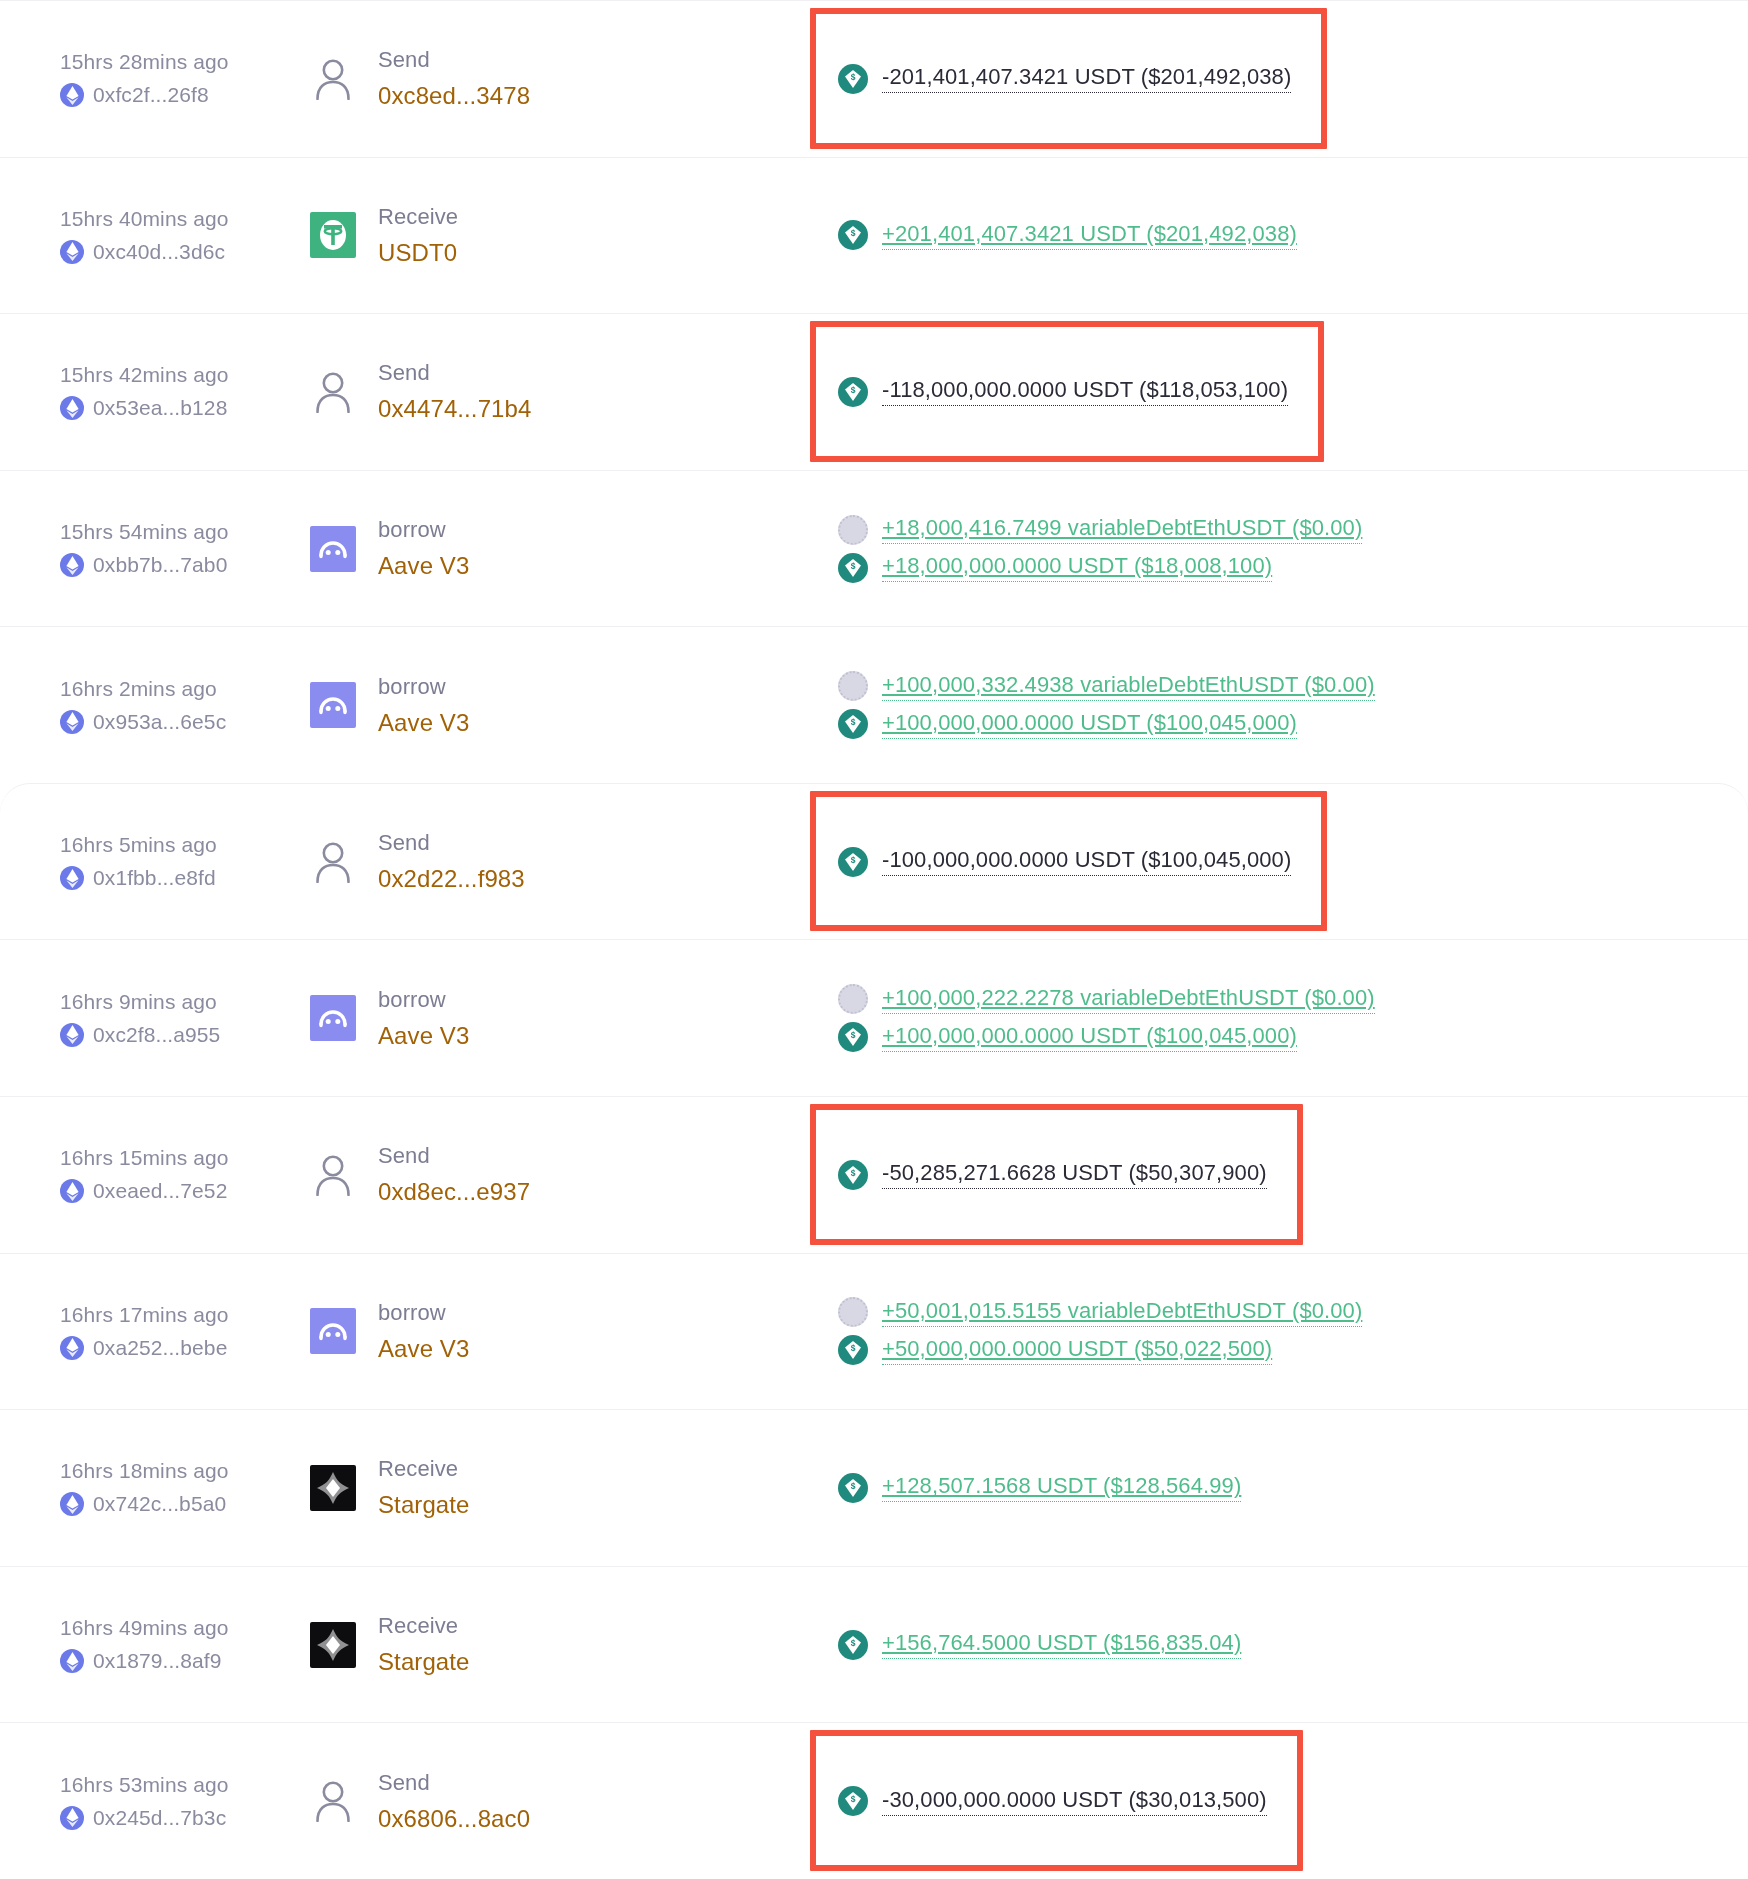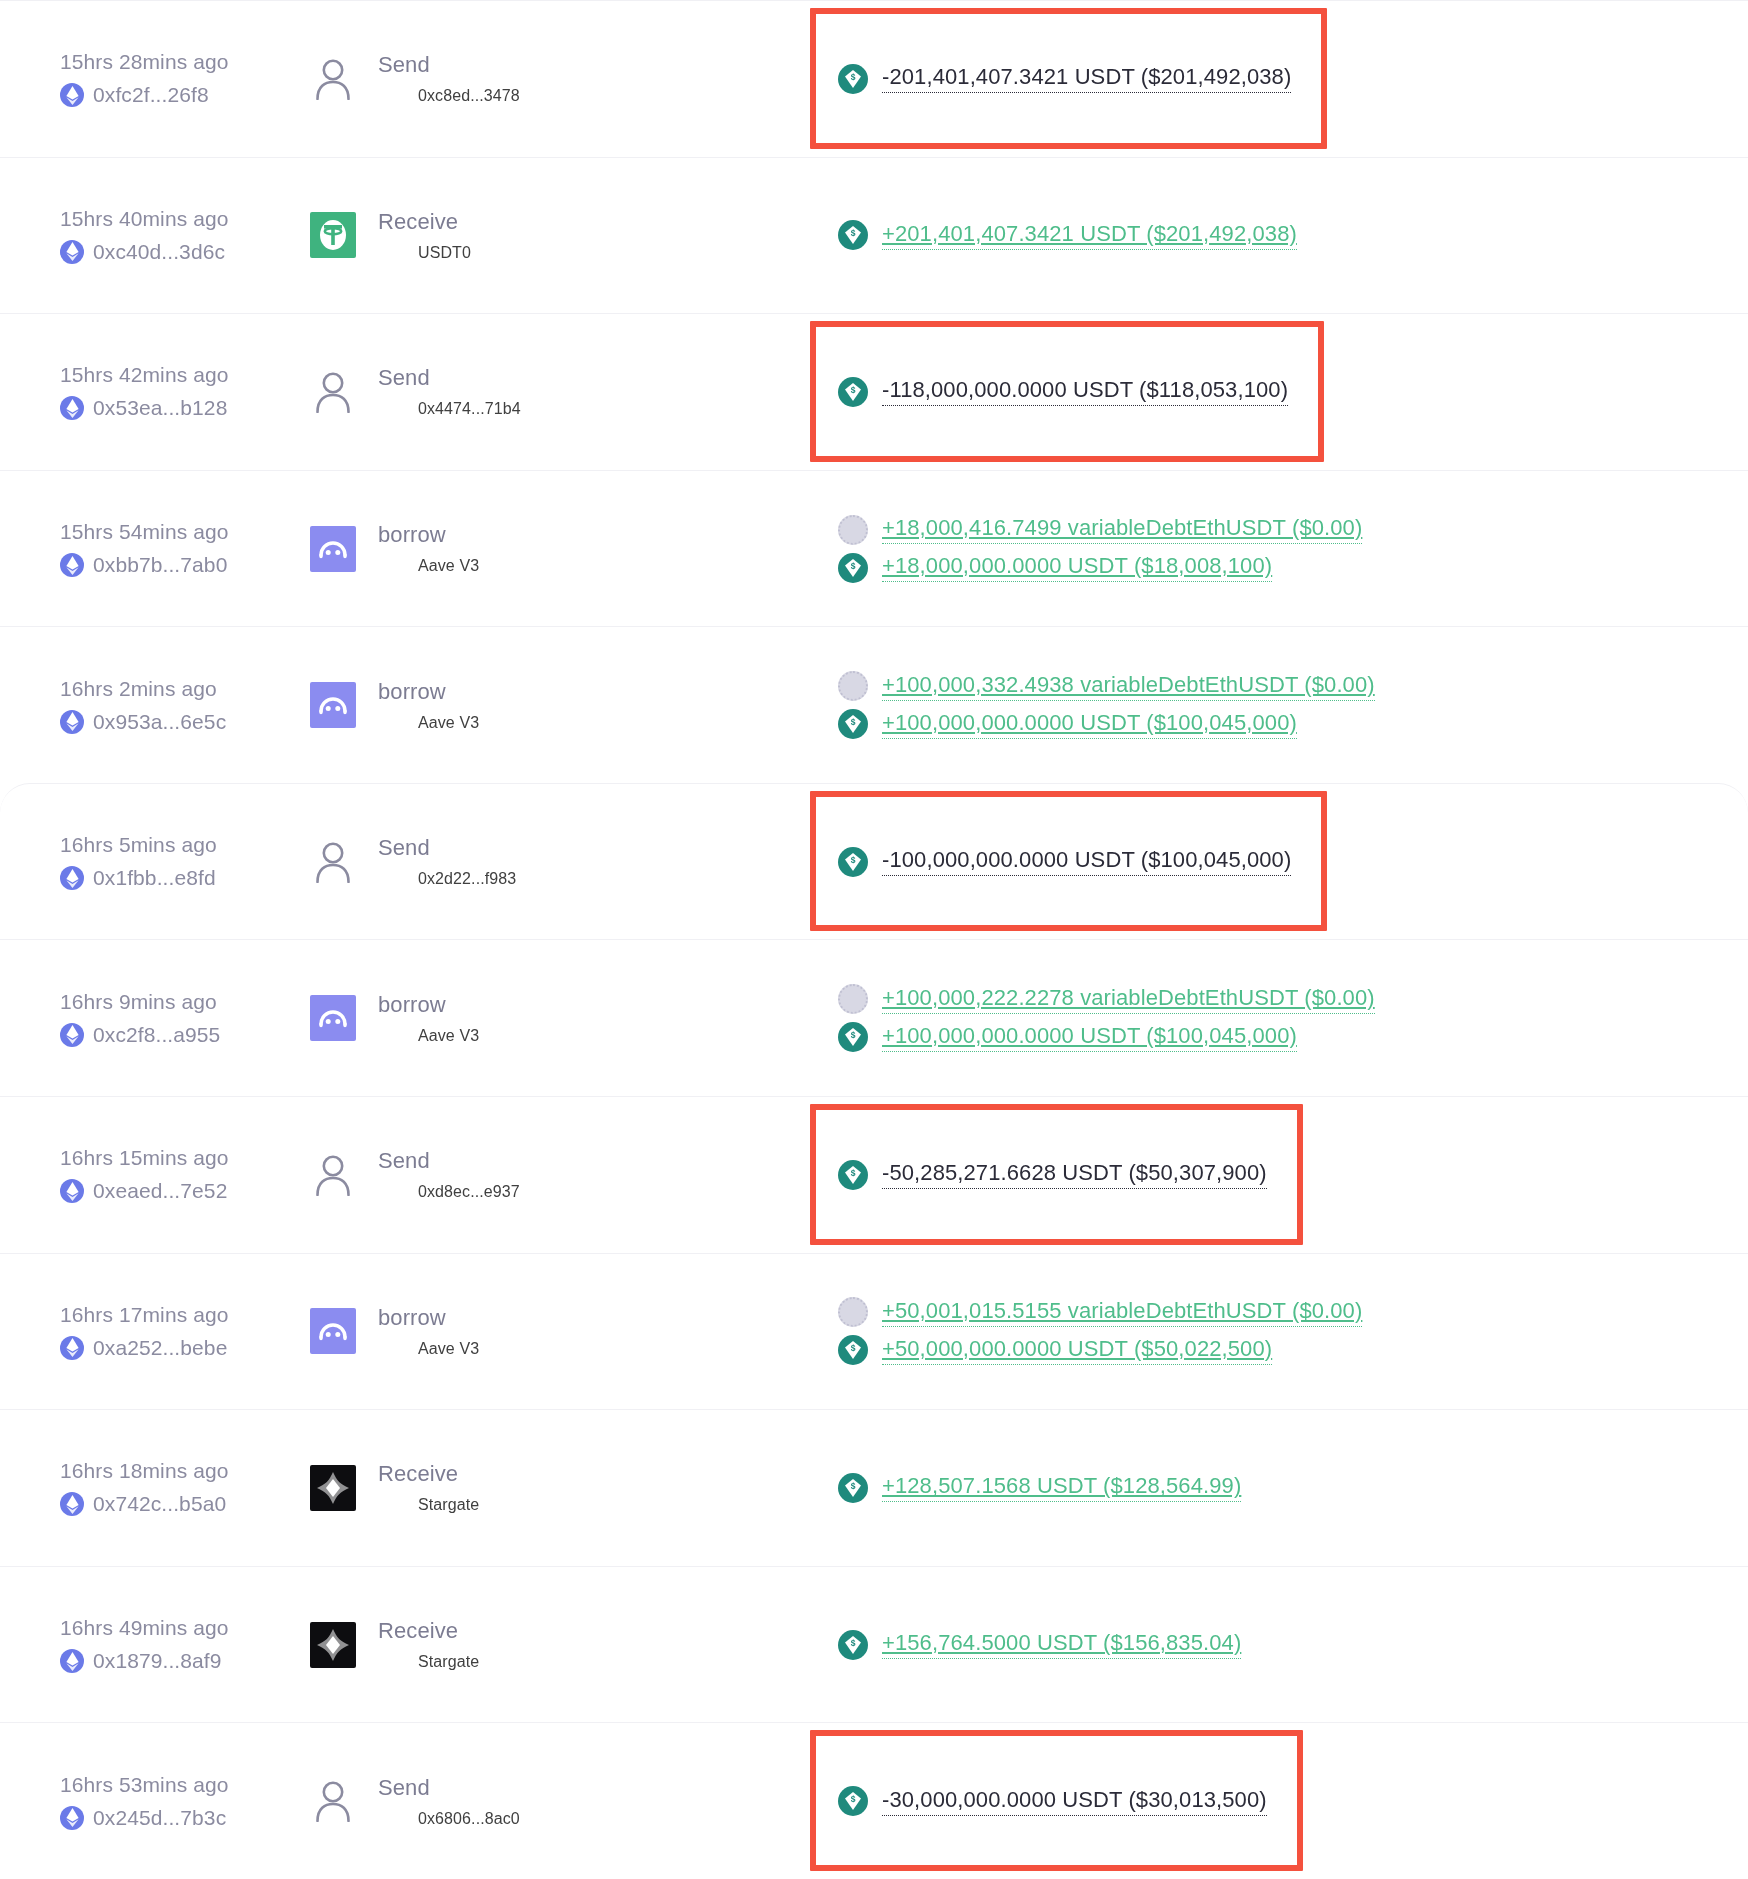--- a/index.html
+++ b/index.html
@@ -99,25 +99,24 @@
     flex-direction: column;
     gap: 9px;
   }
   .action-type {
     font-size: 22px;
     color: #7c7c92;
     letter-spacing: 0.1px;
     white-space: nowrap;
   }
   .action-sub {
-    font-size: 16px;
-    color: #404040;
+    font-size: 24px;
+    color: #a16207;
     letter-spacing: 0.1px;
     white-space: nowrap;
-    margin-left: 40px;
   }
 
   
   .col-amounts {
     flex: 1 1 auto;
     display: flex;
     flex-direction: column;
     gap: 8px;
     padding-left: 48px;
     position: relative;

